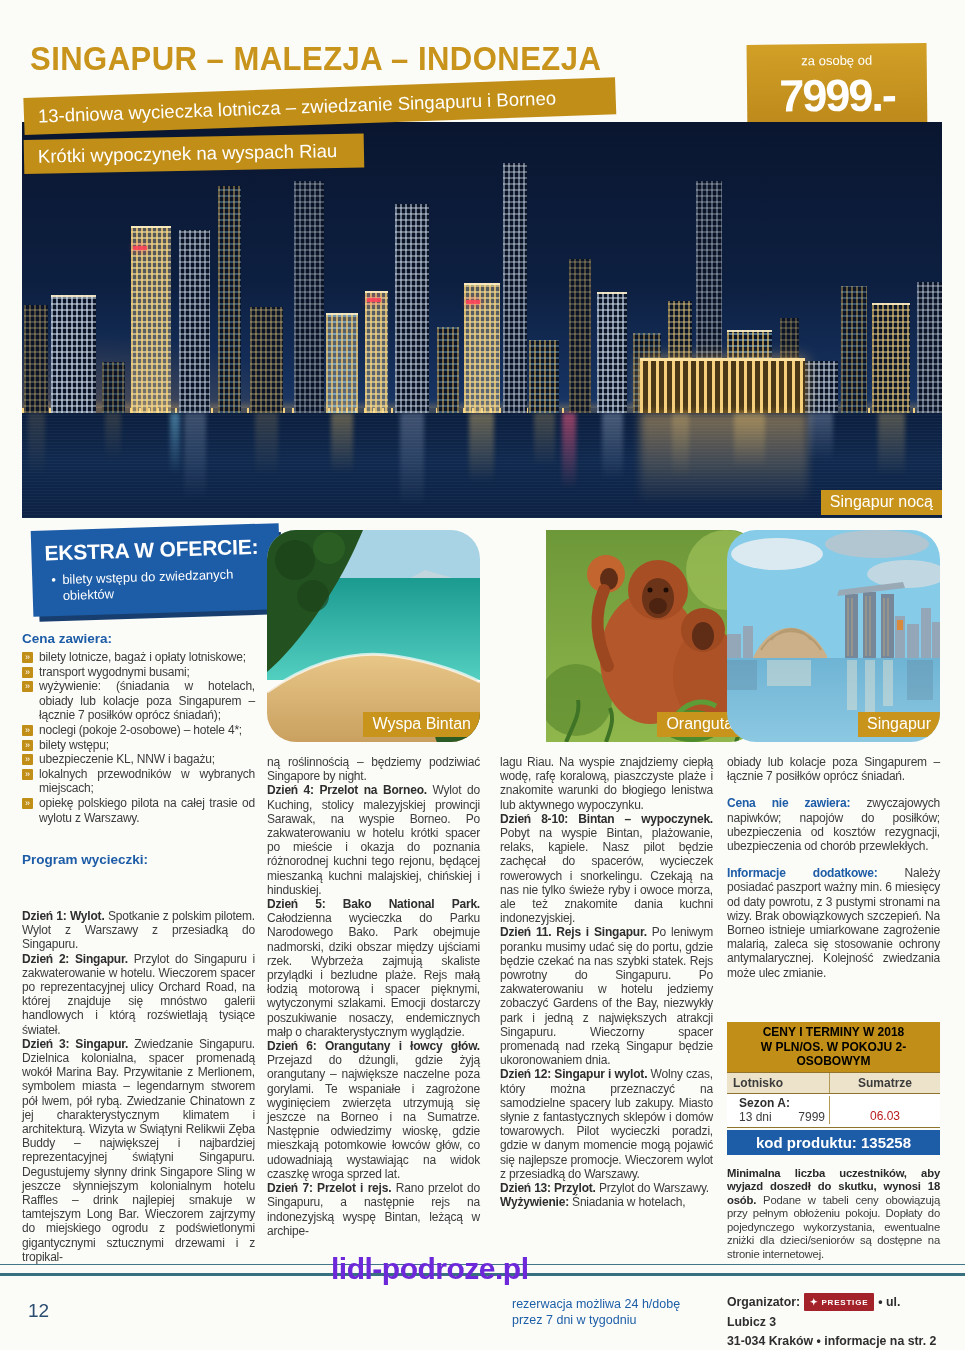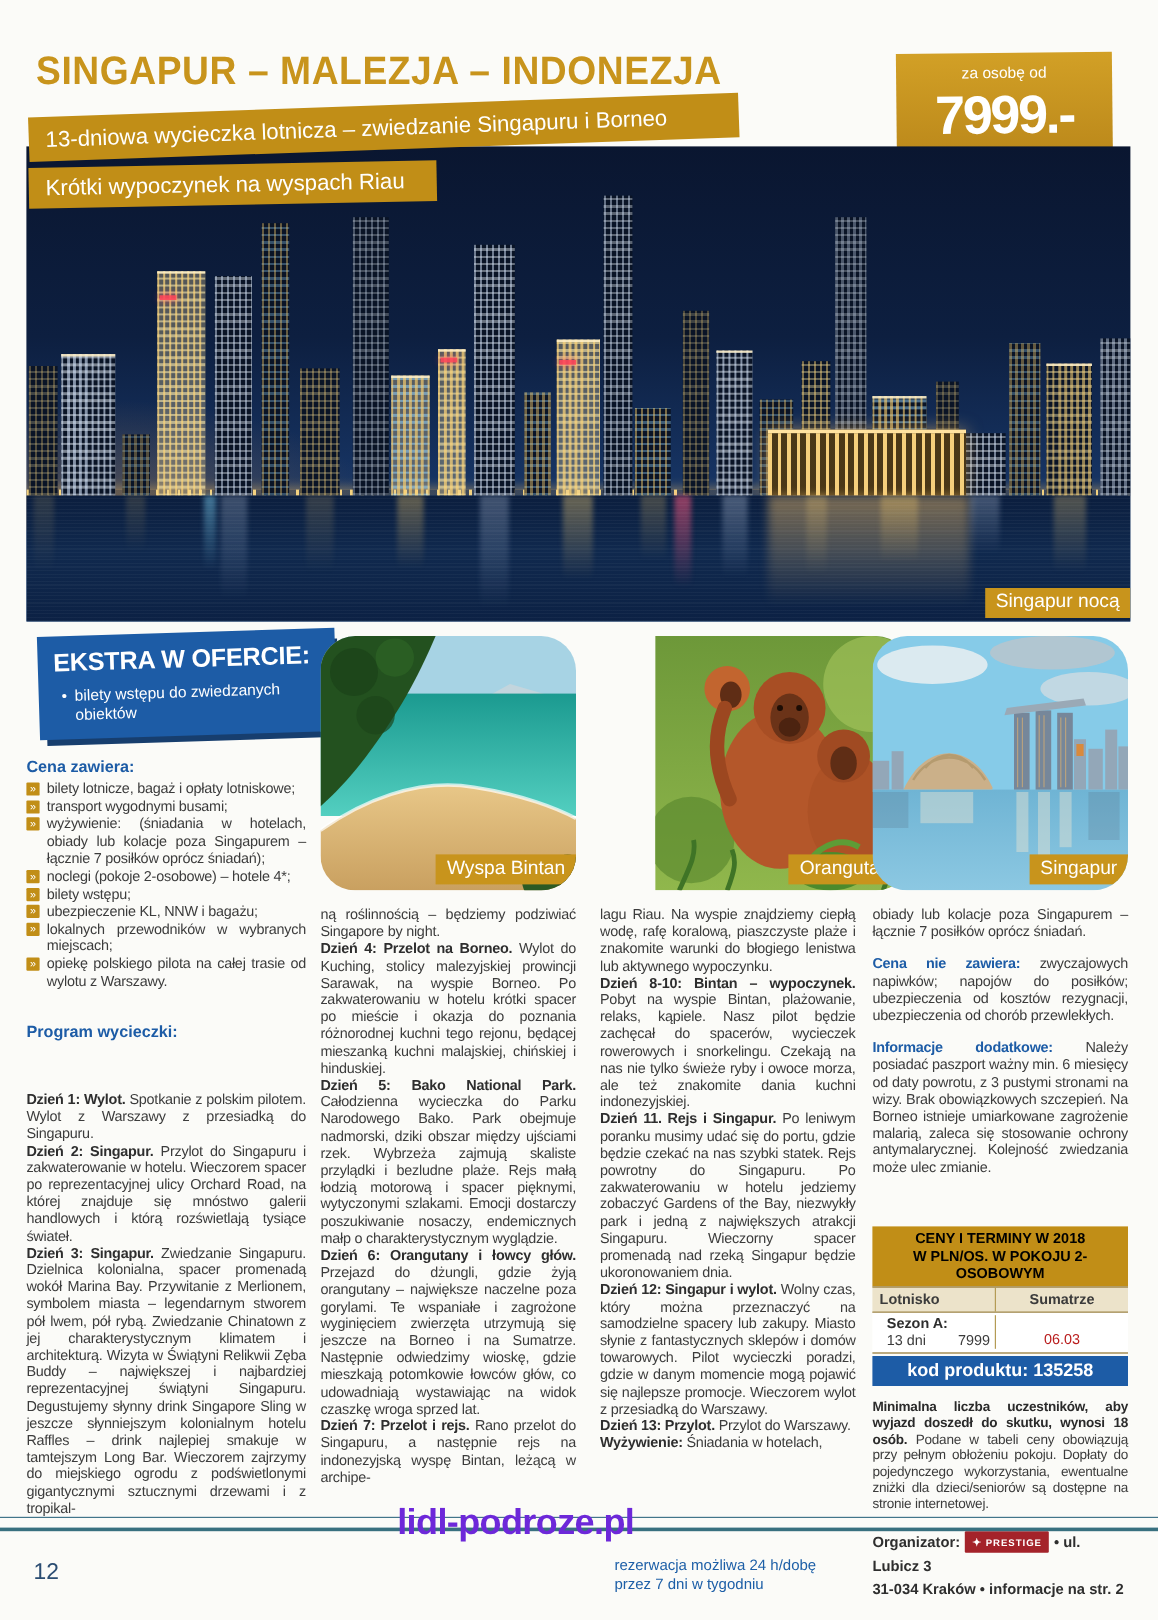--- a/index.html
+++ b/index.html
@@ -74,21 +74,21 @@
   .pt-season{font-size:12px;font-weight:bold;color:#2e2e2e;padding-left:6px;}
   .pt-line{display:flex;justify-content:space-between;font-size:12px;color:#3c3c3c;
            padding:0 4px 0 6px;}
   .pt-date{font-size:12px;color:#b91c1c;display:flex;align-items:flex-end;justify-content:center;
            padding-bottom:1px;}
   .pt-code{background:#1d5ca6;color:#fff;font-size:15px;font-weight:bold;text-align:center;
            height:25px;line-height:25px;margin-top:2px;}
   .fineprint{margin-top:12px;font-size:11.3px;line-height:13.5px;color:#3c3c3c;text-align:justify;
              letter-spacing:-.2px;}
   .fineprint b{color:#2a2a2a;}
-  .organizer{margin-top:15px;font-size:12.3px;font-weight:bold;color:#2e2e2e;line-height:19px;}
+  .organizer{margin-top:32px;font-size:12.3px;font-weight:bold;color:#2e2e2e;line-height:19px;}
   .logo{display:inline-block;vertical-align:middle;background:#a4232a;color:#fff;height:18px;
         line-height:18px;padding:0 6px;border-radius:1px;font-size:8px;font-weight:bold;
         letter-spacing:.8px;margin:0 4px 2px 4px;}
   .logo .mark{font-size:9px;margin-right:3px;}
   
   .rule1{position:absolute;left:0;top:1264px;width:965px;height:1px;background:#41758a;}
   .rule2{position:absolute;left:0;top:1273px;width:965px;height:3px;background:#38707f;}
   .pagenum{position:absolute;left:28px;top:1300px;font-size:19px;color:#2b4d72;}
   .site{position:absolute;left:308px;top:1252px;font-size:30px;font-weight:bold;color:#6d28d9;
         letter-spacing:-.5px;margin-left:23px;}

